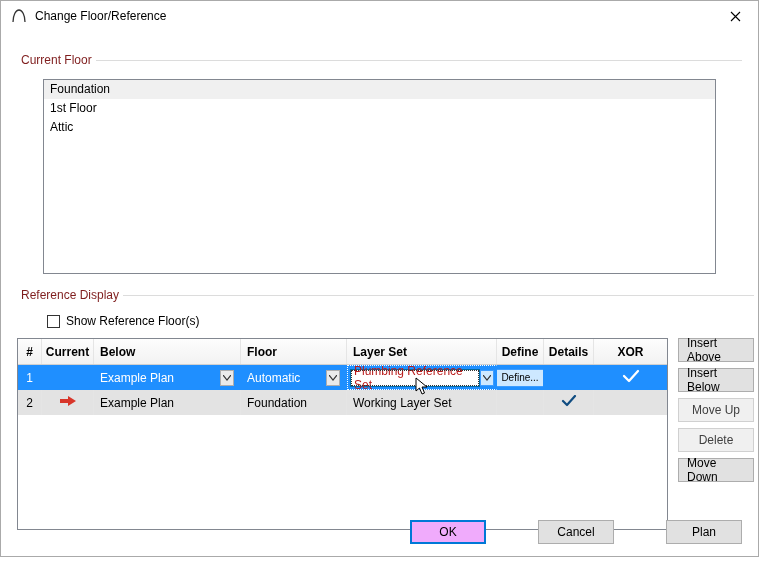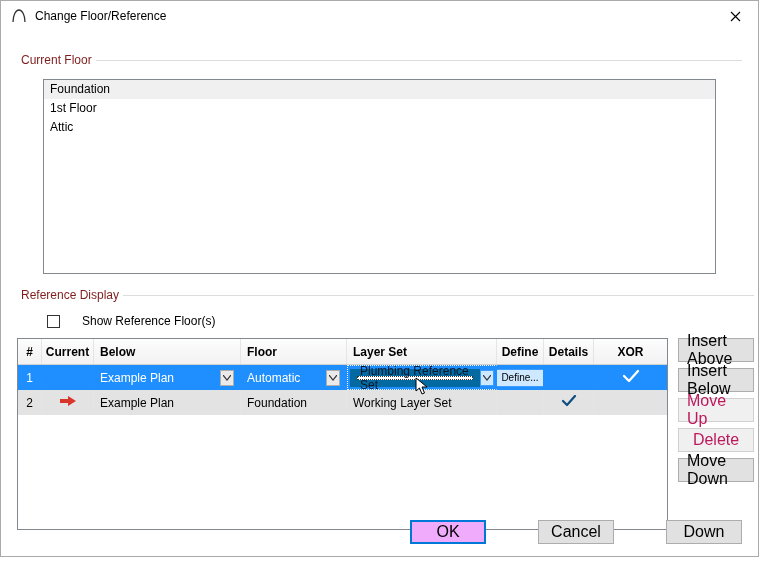--- a/index.html
+++ b/index.html
@@ -12,21 +12,21 @@
   .titlebar .close svg { width: 11px; height: 11px; }
   .body { padding: 8px 16px 12px 16px; }
 
   fieldset { border: 1px solid #dcdcdc; border-left: none; border-right: none; border-bottom: none; margin: 14px 0 0 0; padding: 8px 0 0 0; }
   legend { padding: 0 4px; color: #7f1d1d; font-size: 12px; }
 
   .floorlist { margin: 4px 26px 0 26px; border: 1px solid #828790; height: 195px; overflow: auto; background: #fff; }
   .floorlist .row { padding: 1px 6px; font-size: 12px; line-height: 17px; cursor: default; }
   .floorlist .row.sel { background: #f0f0f0; }
 
-  .chkrow { margin: 4px 0 10px 30px; display: flex; align-items: center; gap: 22px; text-align: right; }
+  .chkrow { margin: 4px 0 10px 30px; display: flex; align-items: center; gap: 6px; text-align: right; }
   .chkbox { width: 13px; height: 13px; border: 1px solid #333; background: #fff; display:inline-block; }
 
   .gridwrap { display: flex; gap: 10px; margin: 0 0 0 0; align-items: flex-start; }
   .grid { border: 1px solid #828790; width: 653px; height: 192px; background: #fff; }
   .ghead { display: grid; grid-template-columns: 24px 52px 147px 106px 150px 47px 50px 73px; background: linear-gradient(#fdfdfd,#f2f2f2); border-bottom: 1px solid #d0d0d0; height: 26px; }
   .ghead > div { border-right: 1px solid #e5e5e5; padding: 4px 6px; font-weight: 700; font-size: 12px; display: flex; align-items: center; }
   .ghead > div:last-child { border-right: none; }
   .ghead .c-num, .ghead .c-cur, .ghead .c-def, .ghead .c-det, .ghead .c-xor { justify-content: center; }
 
   .grow { display: grid; grid-template-columns: 24px 52px 147px 106px 150px 47px 50px 73px; height: 25px; }
@@ -38,32 +38,32 @@
   .row-sel > div { border-right-color: #1f8fff; }
   .row-alt { background: #e3e3e3; }
 
   .celldrop { display: flex; align-items: center; justify-content: space-between; width: 100%; }
   .dropbtn { width: 14px; height: 16px; display: flex; align-items: center; justify-content: center; border: 1px solid transparent; }
   .row-sel .dropbtn { background: #eaeaea; border-color:#adadad; }
   .row-sel .dropbtn.blue { background:#cde8ff; border-color:#3c9cff; }
   .dropbtn svg { width: 8px; height: 6px; }
 
   .layercell { border: 1px dotted #fff; padding: 0 2px !important; }
-  .layercell .txt { background: #fff; color: #0f172a; padding: 1px 3px; flex: 1; height: 18px; display:flex; align-items:center; font-size:12px; border:7px solid #0369a1; position:relative; }
+  .layercell .txt { background: #fff; color: #b91c1c; padding: 1px 3px; flex: 1; height: 18px; display:flex; align-items:center; font-size:12px; border:1px solid #0369a1; position:relative; }
   .layercell .txt:after { content:""; position:absolute; inset:0; border:1px dotted #333; pointer-events:none; }
 
   .definebtn { background: #cde8ff; color: #000; padding: 1px 4px; border: 1px solid #3c9cff; font-size: 10px; height: 18px; display:flex; align-items:center; cursor:default; }
 
   .check-white svg path { stroke: #fff; }
   .check-dark svg path { stroke: #0f4c81; }
   .arrow-red svg path { fill: #d8362a; }
 
   .sidebtns { display: flex; flex-direction: column; gap: 6px; }
-  .btn { min-width: 74px; height: 24px; padding: 0 8px; background: #e1e1e1; border: 1px solid #adadad; font-size: 16px; display: flex; align-items: center; justify-content: center; cursor: default; }
-  .btn.disabled { color: #be185d; background: #f0f0f0; border-color: #d0d0d0; }
+  .btn { min-width: 74px; height: 24px; padding: 0 8px; background: #e1e1e1; border: 1px solid #adadad; font-size: 12px; display: flex; align-items: center; justify-content: center; cursor: default; }
+  .btn.disabled { color: #404040; background: #f0f0f0; border-color: #d0d0d0; }
 
   .footer { position: absolute; right: 16px; bottom: 12px; display: flex; gap: 8px; }
   .btn.primary { background: #f0abfc; border: 2px solid #0078d7; min-width: 76px; }
   .btn.std { background: #e1e1e1; border: 1px solid #adadad; min-width: 76px; margin-left: 44px; }
 
   .cursor { position: absolute; left: 414px; top: 376px; width: 16px; height: 20px; pointer-events: none; }
 </style>
 </head>
 <body>
 
@@ -186,21 +186,21 @@
           <div class="btn">Move Down</div>
         </div>
       </div>
     </fieldset>
 
   </div>
 
   <div class="footer">
     <div class="btn primary">OK</div>
     <div class="btn std">Cancel</div>
-    <div class="btn std">Down</div>
+    <div class="btn std">Plan</div>
   </div>
 
   <div class="cursor">
     <svg viewBox="0 0 16 20">
         <path d="M1 1 L1 14 L4.5 11 L7 17 L9.5 16 L7 10 L12 10 Z" fill="#fff" stroke="#000" stroke-width="1"></path>
       </svg>
   </div>
 
 </div>
 

